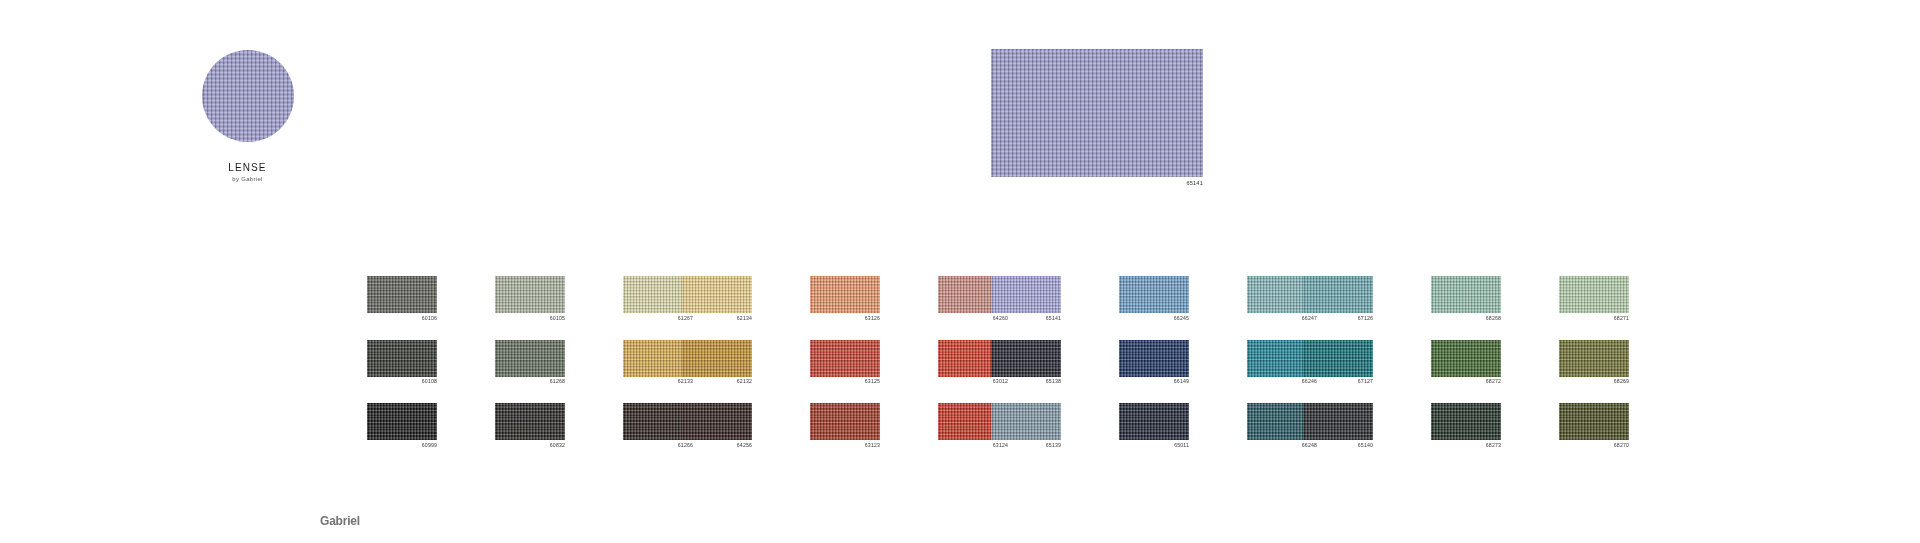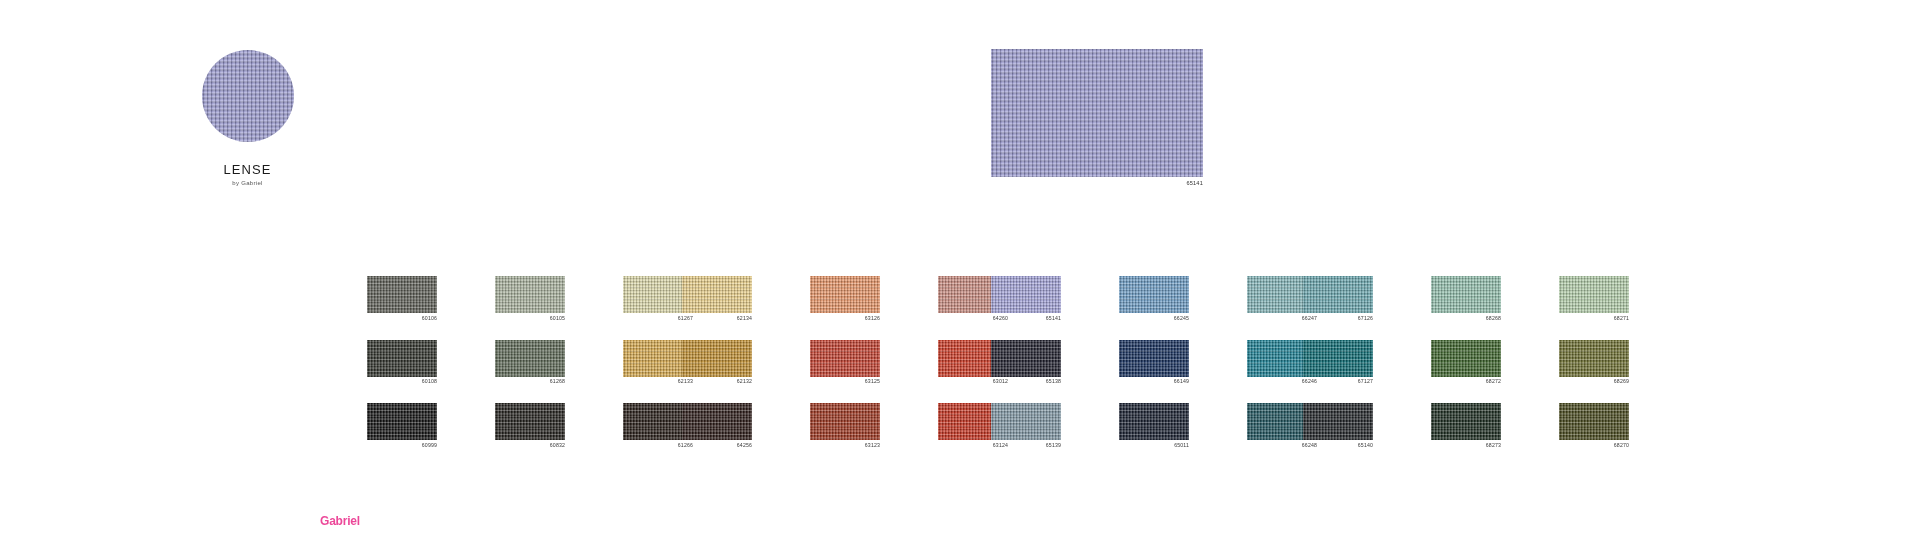--- a/index.html
+++ b/index.html
@@ -16,21 +16,21 @@
     position:absolute; left:155px; top:50px; width:185px;
     text-align:center;
   }
   #brand-circle{
     width:92px;height:92px;border-radius:50%;
     margin:0 auto;
     position:relative;overflow:hidden;
   }
   #brand-title{
     margin-top:20px;
-    font-size:13px;
+    font-size:10px;
     letter-spacing:1.1px;
     color:#1b1b1b;
     font-weight:400;
   }
   #brand-sub{
     margin-top:3px;
     font-size:6px;
     letter-spacing:.3px;
     color:#555;
   }
@@ -105,21 +105,21 @@
   .weave-big{
     background-size:4px 4px, 4px 4px;
   }
 
   
   #footer-logo{
     position:absolute; left:320px; top:514px;
     font-size:12px;
     font-weight:bold;
     letter-spacing:-.2px;
-    color:#ec4899;
+    color:#737373;
   }
 </style>
 </head>
 <body>
 
 <div id="brand-block">
   <div id="brand-circle" style="background: rgb(154, 154, 208);">
     <div class="weave weave-big"></div>
   </div>
   <div id="brand-title">LENSE</div>

